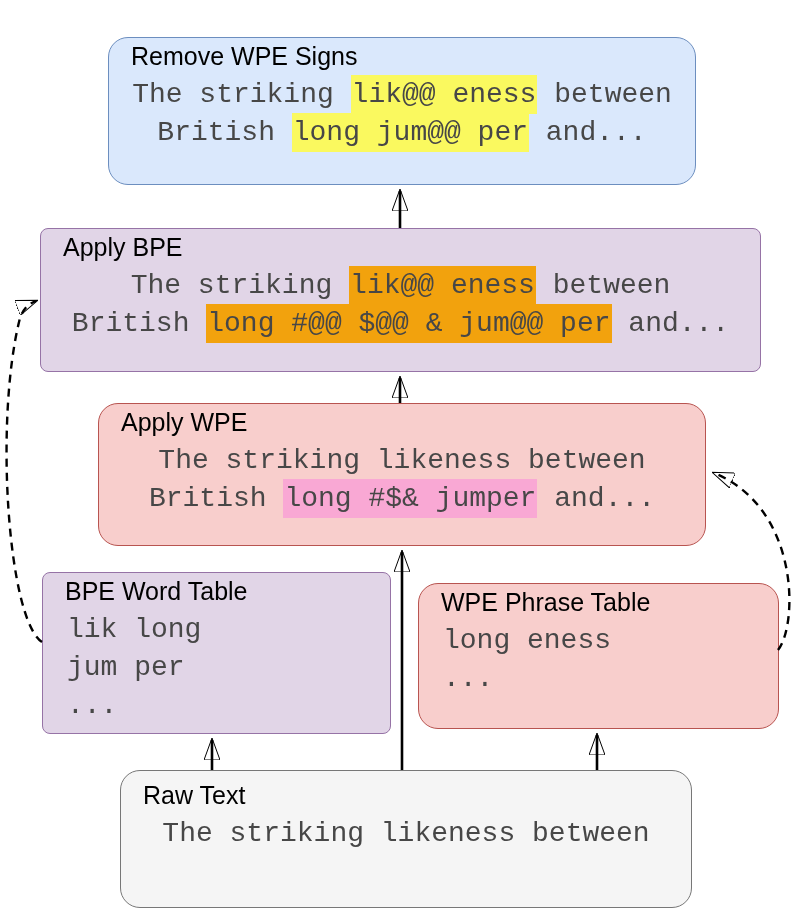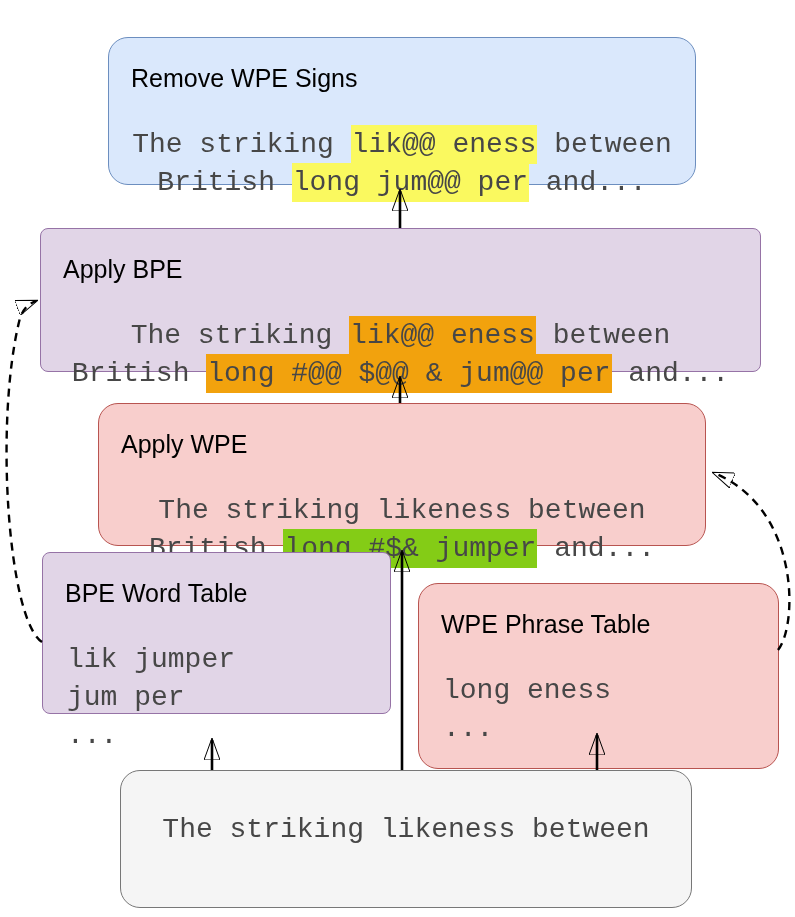--- a/index.html
+++ b/index.html
@@ -9,55 +9,54 @@
     height: 917px;
     background: #ffffff;
     font-family: "Liberation Sans", sans-serif;
     overflow: hidden;
   }
   .box {
     position: absolute;
     border-radius: 20px;
     border: 1.6px solid #000;
     box-sizing: border-box;
-    padding-top: 24px;
+    padding-top: 2px;
   }
   .box .title {
     font-family: "Liberation Sans", sans-serif;
     font-size: 25px;
     color: #000;
     padding-left: 22px;
     line-height: 32px;
     margin-bottom: 4px;
     white-space: nowrap;
   }
   .box .body {
     font-family: "Liberation Mono", "DejaVu Sans Mono", monospace;
     font-size: 28px;
     color: #474747;
     line-height: 38px;
-    margin-top: 32px;
   }
   .box .body .line { white-space: pre; }
   .center .body .line { text-align: center; }
   .left .body { padding-left: 24px; }
   .hl { padding: 4px 1px; }
 
   
   .blue   { background: #dae8fc; border-color: #6c8ebf; }
   .purple { background: #e1d5e7; border-color: #9673a6; border-radius: 8px; }
   .pink   { background: #f8cecc; border-color: #b85450; }
   .gray   { background: #f5f5f5; border-color: #777777; }
 
   
   #box-remove  { left: 108px; top: 37px;  width: 588px; height: 148px; }
   #box-bpe     { left: 40px;  top: 228px; width: 721px; height: 144px; }
   #box-wpe     { left: 98px;  top: 403px; width: 608px; height: 143px; }
-  #box-bpetab  { left: 42px;  top: 552px; width: 349px; height: 162px; }
-  #box-wpetab  { left: 418px; top: 583px; width: 361px; height: 186px; }
+  #box-bpetab  { left: 42px;  top: 572px; width: 349px; height: 162px; }
+  #box-wpetab  { left: 418px; top: 583px; width: 361px; height: 146px; }
   #box-raw     { left: 120px; top: 770px; width: 572px; height: 138px; padding-top: 8px; }
 
   .arrows {
     position: absolute;
     left: 0; top: 0;
     width: 795px; height: 917px;
     pointer-events: none;
   }
   .arrows path { fill: none; stroke: #000; }
   .solid  { stroke-width: 2.6px; }
@@ -81,42 +80,43 @@
     <div class="body">
         <div class="line"><span>The striking </span><span class="hl" style="background-color: rgb(242, 162, 13);">lik@@ eness</span><span> between</span></div>
         <div class="line"><span>British </span><span class="hl" style="background-color: rgb(242, 162, 13);">long #@@ $@@ &amp; jum@@ per</span><span> and...</span></div>
       </div>
   </div>
 
   <div id="box-wpe" class="box pink center">
     <div class="title">Apply WPE</div>
     <div class="body">
         <div class="line"><span>The striking likeness between</span></div>
-        <div class="line"><span>British </span><span class="hl" style="background-color: #84cc16;">long #$&amp; jumper</span><span> and...</span></div>
+        <div class="line"><span>British </span><span class="hl" style="background-color: #f9a8d4;">long #$&amp; jumper</span><span> and...</span></div>
       </div>
   </div>
 
   <div id="box-bpetab" class="box purple left">
     <div class="title">BPE Word Table</div>
     <div class="body">
-        <div class="line"><span>lik jumper</span></div>
+        <div class="line"><span>lik long</span></div>
         <div class="line"><span>jum per</span></div>
         <div class="line"><span>...</span></div>
       </div>
   </div>
 
   <div id="box-wpetab" class="box pink left">
     <div class="title">WPE Phrase Table</div>
     <div class="body">
         <div class="line"><span>long eness</span></div>
         <div class="line"><span>...</span></div>
       </div>
   </div>
 
   <div id="box-raw" class="box gray center">
+    <div class="title">Raw Text</div>
     <div class="body">
         <div class="line"><span>The striking likeness between</span></div>
       </div>
   </div>
 
   <svg class="arrows" viewBox="0 0 795 917" xmlns="http://www.w3.org/2000/svg">
     <defs>
       <marker id="ah" markerUnits="userSpaceOnUse" markerWidth="22" markerHeight="16" refX="20" refY="8" orient="auto">
         <path d="M0,0 L22,8 L0,16 Z" fill="#000" stroke="none"></path>
       </marker>

